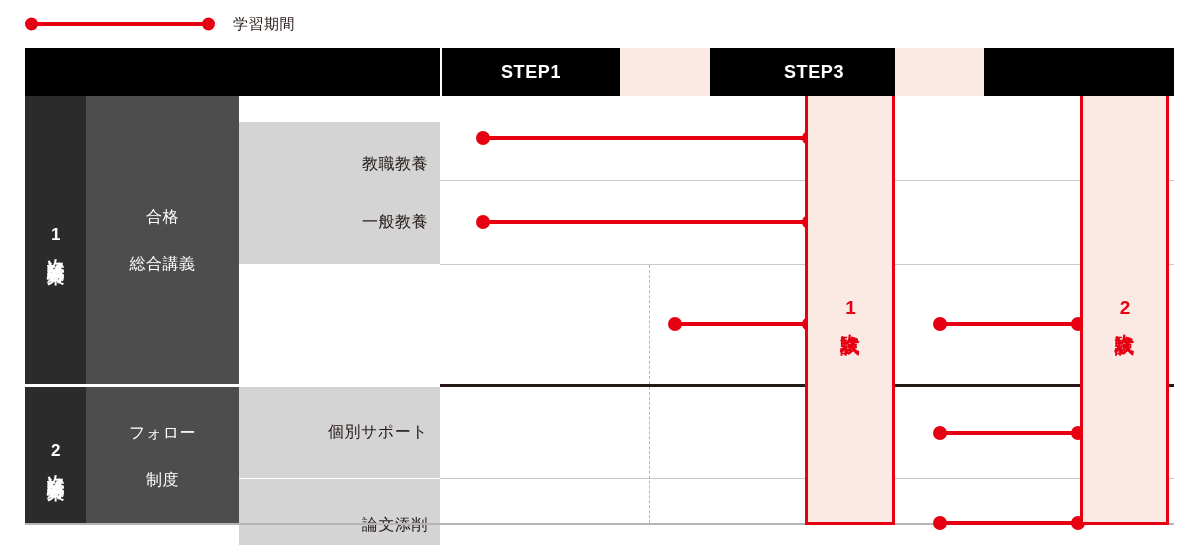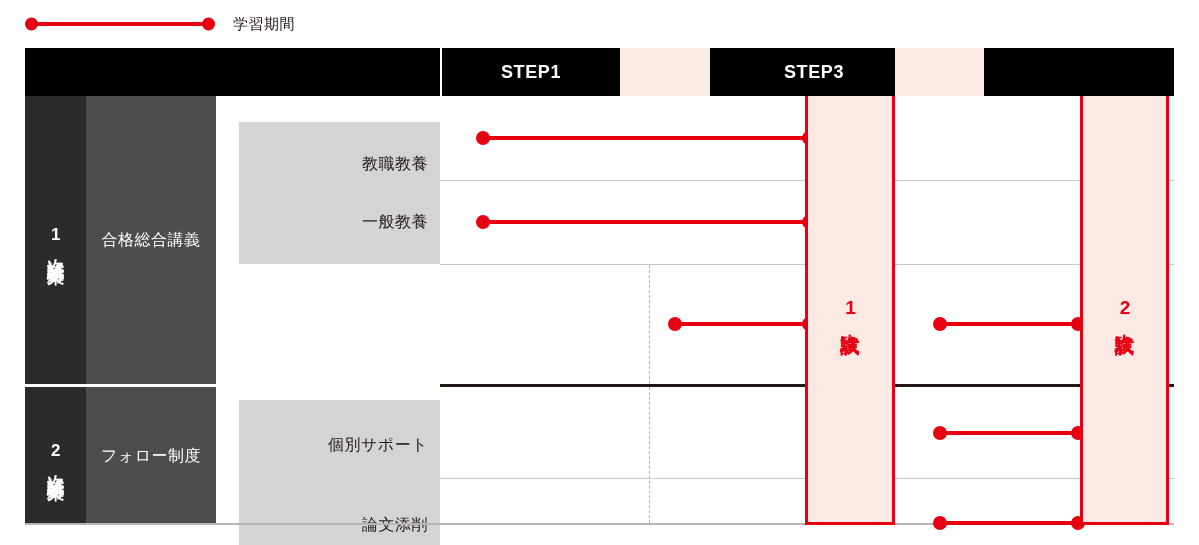--- a/index.html
+++ b/index.html
@@ -80,25 +80,26 @@
     line-height: 1.15;
   }
   .sec-cell.top    { top: 0;   height: 288px; }
   .sec-cell.bottom { top: 291px; height: 138px; }
 
   
   .col-course {
     position: absolute; left: 61px; top: 0; width: 153px; height: 429px;
   }
   .course-cell {
-    position: absolute; left: 0; width: 130px;
+    position: absolute; left: 0; width: 153px;
     background: #4d4d4d; color: #ffffff;
     display: flex; align-items: center; justify-content: center;
     text-align: left; font-size: 16px; line-height: 1.45;
     letter-spacing: .5px;
+    flex-direction: column;
   }
   .course-cell.top    { top: 0;   height: 288px; }
   .course-cell.bottom { top: 291px; height: 138px; }
 
   
   .col-labels {
     position: absolute; left: 214px; top: 0; width: 201px; height: 429px;
   }
   .label-cell {
     position: absolute; left: 0; width: 201px;
@@ -191,21 +192,21 @@
         <div class="course-cell bottom">
           <span>フォロー</span>
             <br>
           <span>制度</span>
         </div>
       </div>
 
       <div class="col-labels">
         <div class="label-cell" style="top:4px;height:84px;margin-top:22px;">教職教養</div>
         <div class="label-cell" style="top:85px;height:83px;text-align:center;">一般教養</div>
-        <div class="label-cell" style="top:304px;height:91px;">個別サポート</div>
+        <div class="label-cell" style="top:291px;height:91px;">個別サポート</div>
         <div class="label-cell" style="top:383px;height:93px;">論文添削</div>
       </div>
 
       <div class="plot">
         <div class="row-line" style="top:84px;"></div>
         <div class="row-line" style="top:168px;"></div>
         <div class="row-line thick" style="top:288px;"></div>
         <div class="row-line" style="top:382px;"></div>
         <div class="row-line" style="top:427px;"></div>
 

